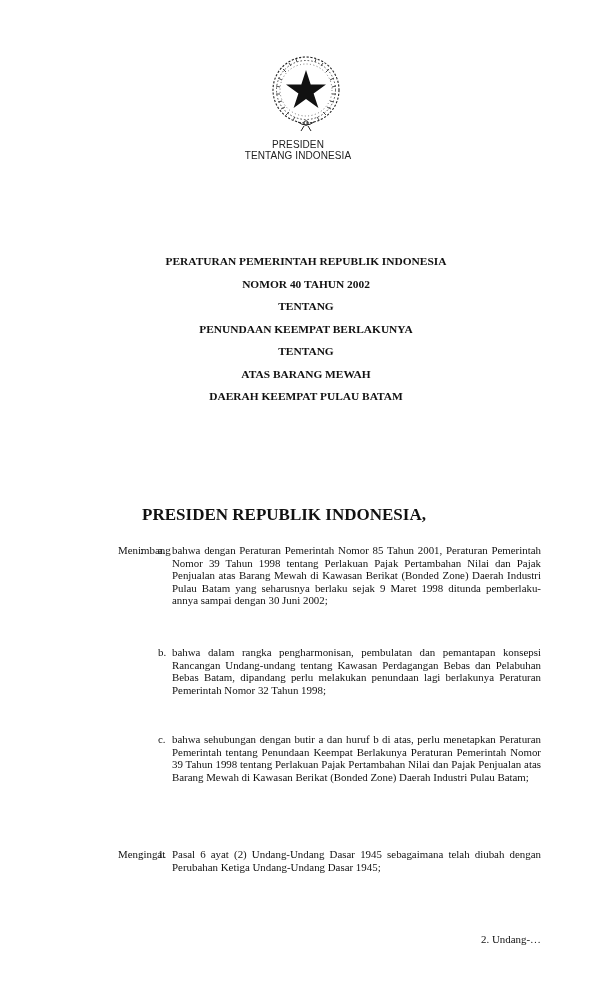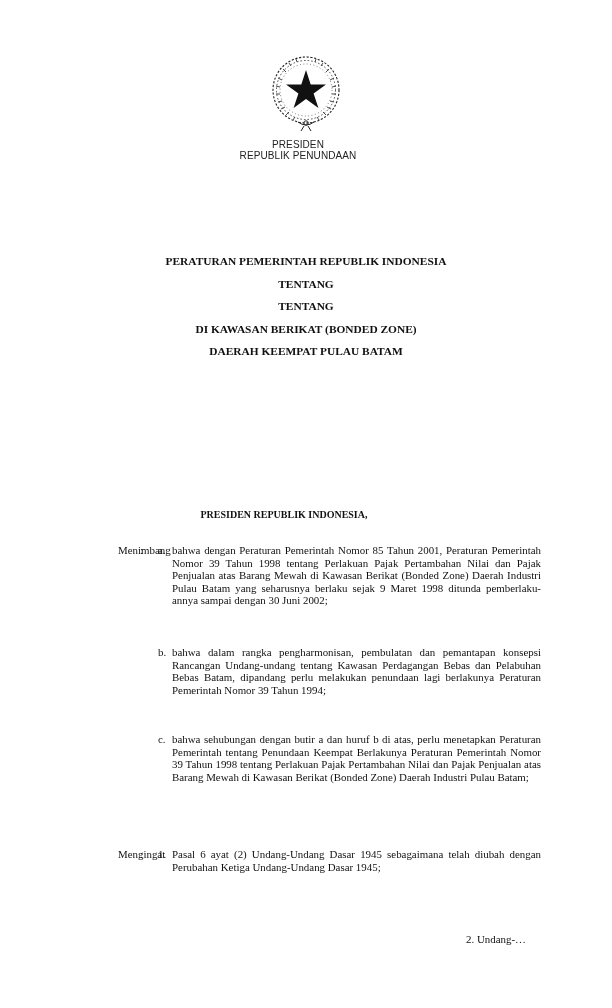--- a/index.html
+++ b/index.html
@@ -56,21 +56,21 @@
       line-height: 16px;
       white-space: nowrap;
     }
     .president-line {
       position: absolute;
       left: 0;
       top: 507px;
       width: 568px;
       text-align: center;
       font-weight: bold;
-      font-size: 10px;
+      font-size: 17px;
       line-height: 16px;
     }
 
     .section {
       position: absolute;
       left: 0;
       width: 612px;
       font-size: 10.9px;
       line-height: 12.6px;
     }
@@ -101,21 +101,21 @@
       position: absolute;
       left: 172px;
       top: 0;
       width: 369px;
       text-align: justify;
       hyphens: none;
     }
 
     .footer-continue {
       position: absolute;
-      right: 86px;
+      right: 71px;
       top: 933px;
       font-size: 10.9px;
       line-height: 12.6px;
       white-space: nowrap;
     }
   </style>
 </head>
 <body>
 
 <div class="page">
@@ -137,44 +137,46 @@
     <polygon fill="#111" points="40,20 44.7,34.5 60,34.5 47.6,43.5 52.4,58 40,49 27.6,58 32.4,43.5 20,34.5 35.3,34.5"></polygon>
 
     <g fill="none" stroke="#222" stroke-width="1">
       <path d="M32 72 q8 6 16 0"></path>
       <circle cx="40" cy="73" r="2.2"></circle>
       <path d="M38 76 l-3 5 M42 76 l3 5"></path>
     </g>
   </svg>
 
   <div class="emblem-caption l1">PRESIDEN</div>
-  <div class="emblem-caption l2">REPUBLIK PENUNDAAN</div>
+  <div class="emblem-caption l2">TENTANG INDONESIA</div>
 
   <div class="title-block">
     <div class="title-line">PERATURAN PEMERINTAH REPUBLIK INDONESIA</div>
+    <div class="title-line">NOMOR 40 TAHUN 2002</div>
     <div class="title-line">TENTANG</div>
+    <div class="title-line">PENUNDAAN KEEMPAT BERLAKUNYA</div>
     <div class="title-line">TENTANG</div>
-    <div class="title-line">DI KAWASAN BERIKAT (BONDED ZONE)</div>
+    <div class="title-line">ATAS BARANG MEWAH</div>
     <div class="title-line">DAERAH KEEMPAT PULAU BATAM</div>
   </div>
 
   <div class="president-line">PRESIDEN REPUBLIK INDONESIA,</div>
 
   <div class="section" style="top:544px;">
     <span class="section-label">Menimbang</span>
     <span class="section-colon">:</span>
 
     <div class="item" style="top:0px;">
       <span class="item-marker">a.</span>
       <div class="item-text">bahwa dengan Peraturan Pemerintah Nomor 85 Tahun 2001, Peraturan Pemerintah Nomor 39 Tahun 1998 tentang Perlakuan Pajak Pertambahan Nilai dan Pajak Penjualan atas Barang Mewah di Kawasan Berikat (Bonded Zone) Daerah Industri Pulau Batam yang seharusnya berlaku sejak 9 Maret 1998 ditunda pemberlaku-annya sampai dengan 30 Juni 2002;</div>
     </div>
 
     <div class="item" style="top:102px;">
       <span class="item-marker">b.</span>
-      <div class="item-text">bahwa dalam rangka pengharmonisan, pembulatan dan pemantapan konsepsi Rancangan Undang-undang tentang Kawasan Perdagangan Bebas dan Pelabuhan Bebas Batam, dipandang perlu melakukan penundaan lagi berlakunya Peraturan Pemerintah Nomor 39 Tahun 1994;</div>
+      <div class="item-text">bahwa dalam rangka pengharmonisan, pembulatan dan pemantapan konsepsi Rancangan Undang-undang tentang Kawasan Perdagangan Bebas dan Pelabuhan Bebas Batam, dipandang perlu melakukan penundaan lagi berlakunya Peraturan Pemerintah Nomor 32 Tahun 1998;</div>
     </div>
 
     <div class="item" style="top:189px;">
       <span class="item-marker">c.</span>
       <div class="item-text">bahwa sehubungan dengan butir a dan huruf b di atas, perlu menetapkan Peraturan Pemerintah tentang Penundaan Keempat Berlakunya Peraturan Pemerintah Nomor 39 Tahun 1998 tentang Perlakuan Pajak Pertambahan Nilai dan Pajak Penjualan atas Barang Mewah di Kawasan Berikat (Bonded Zone) Daerah Industri Pulau Batam;</div>
     </div>
   </div>
 
   <div class="section" style="top:848px;">
     <span class="section-label">Mengingat</span>

